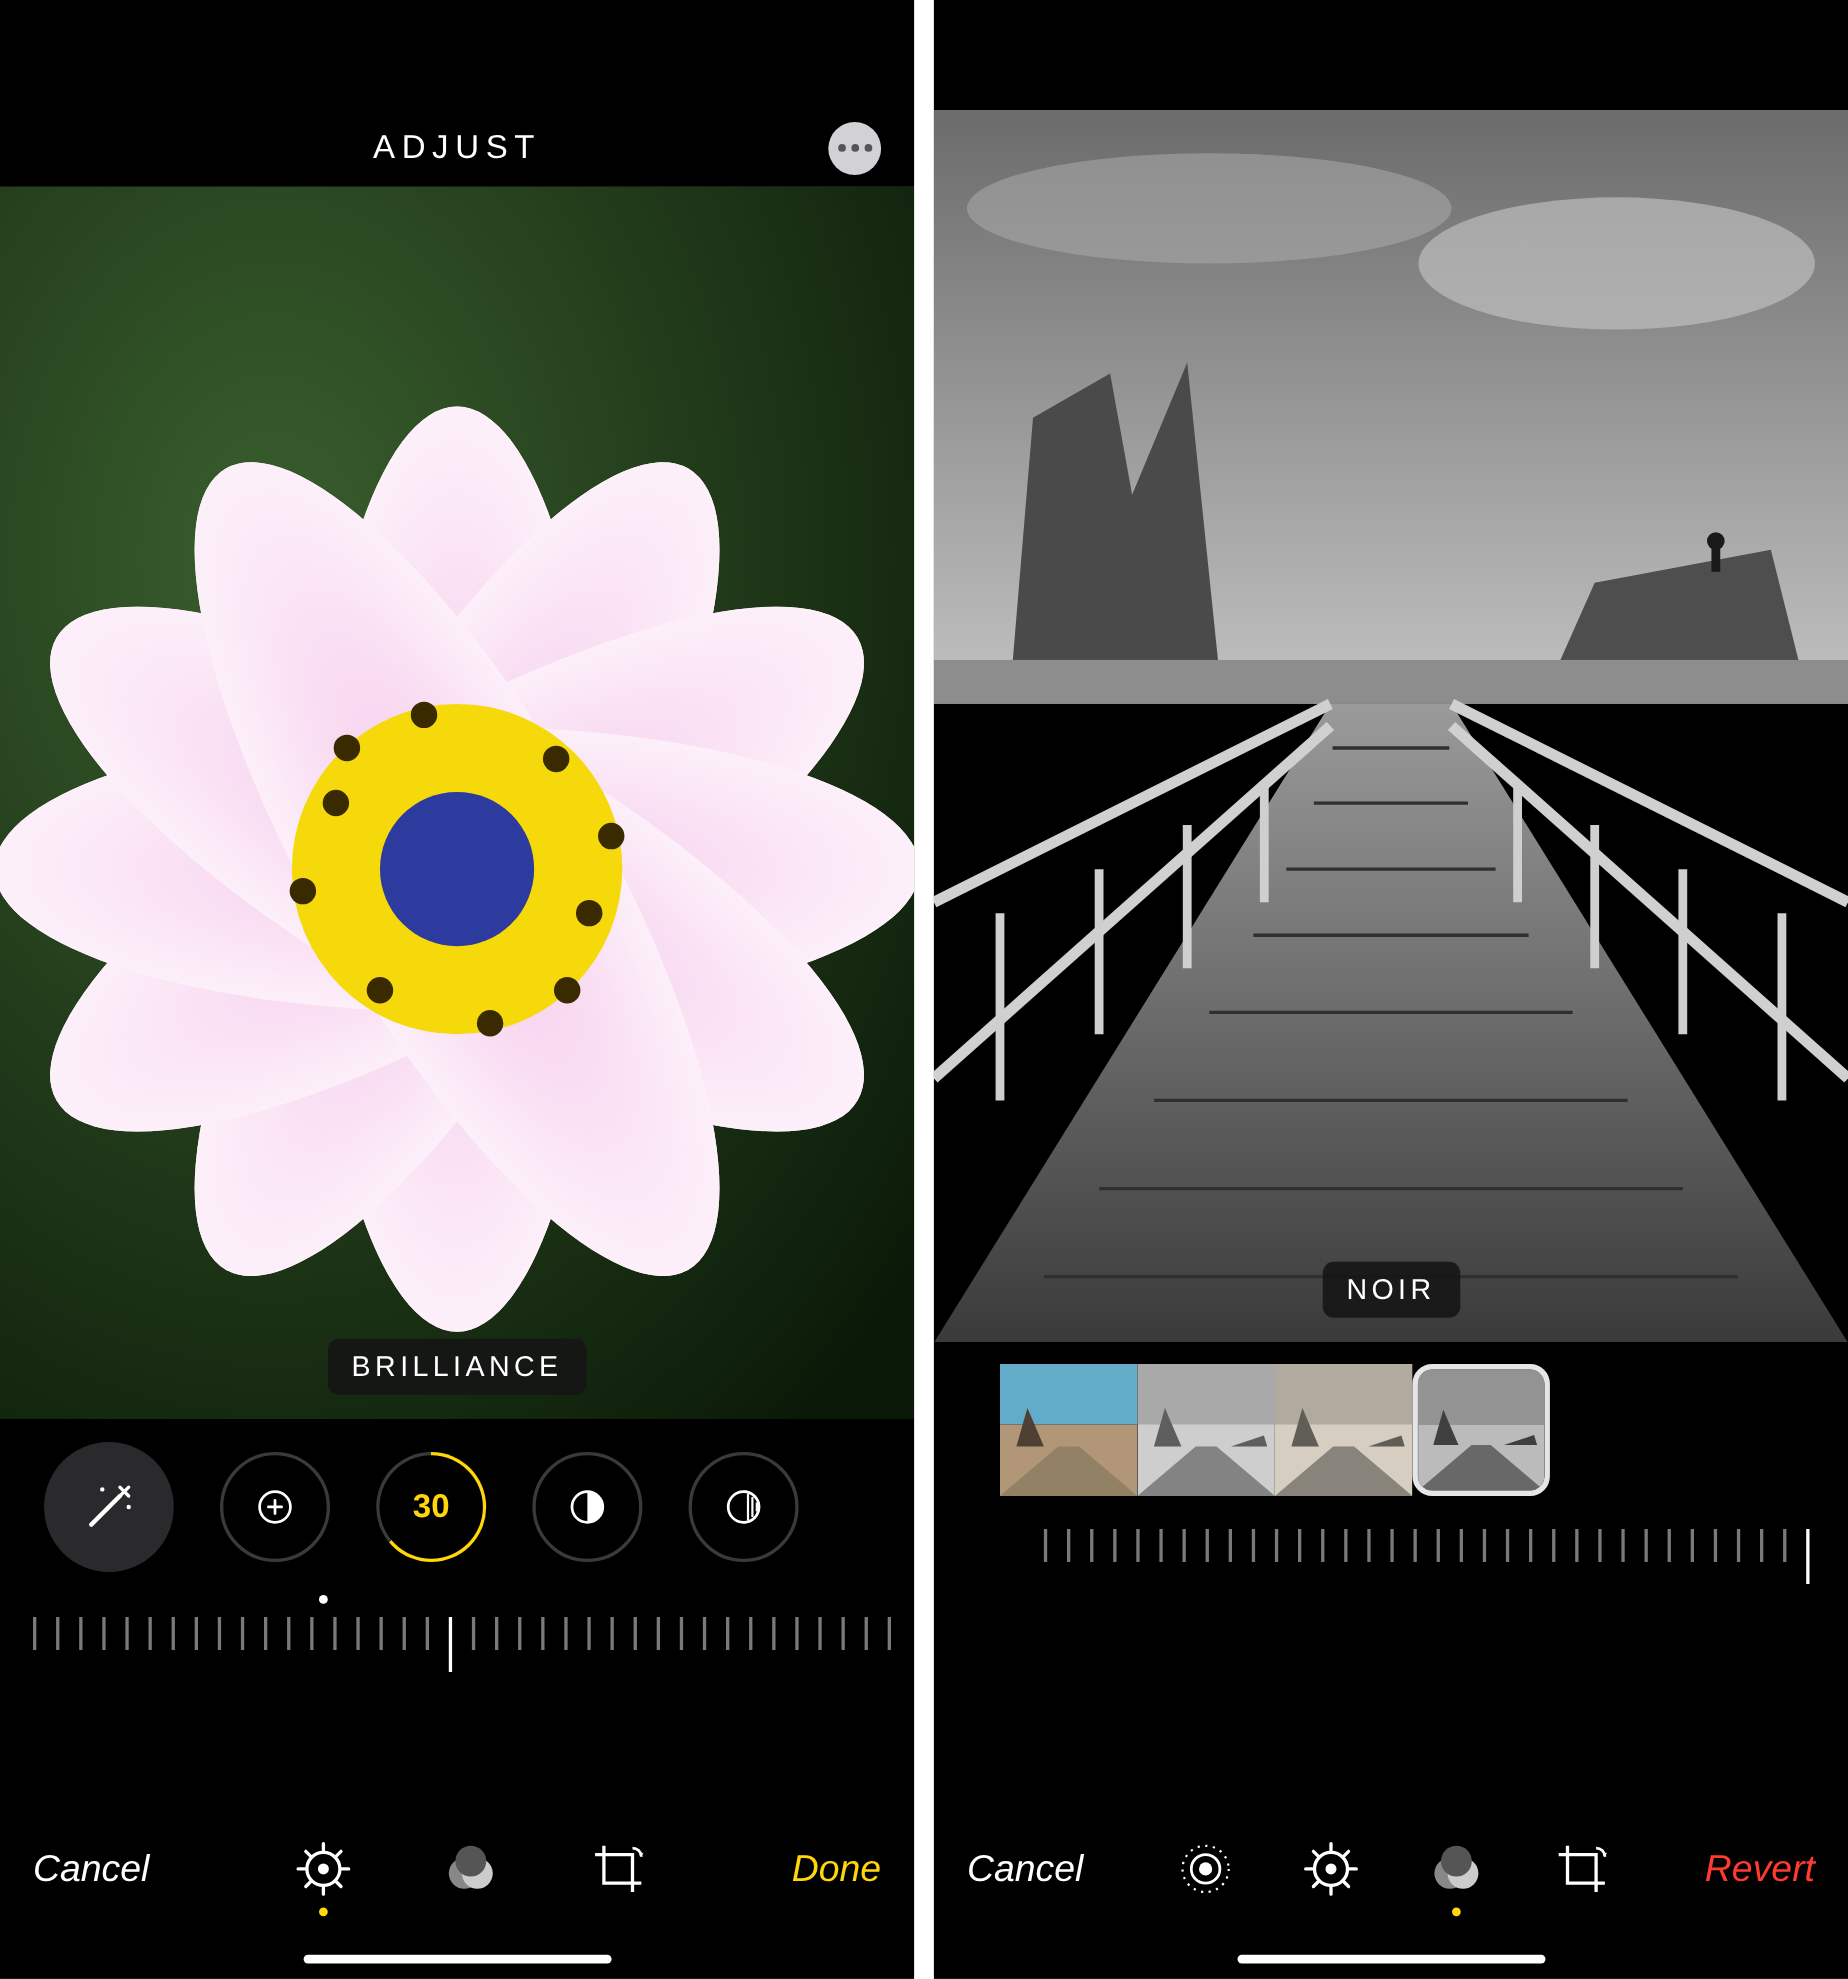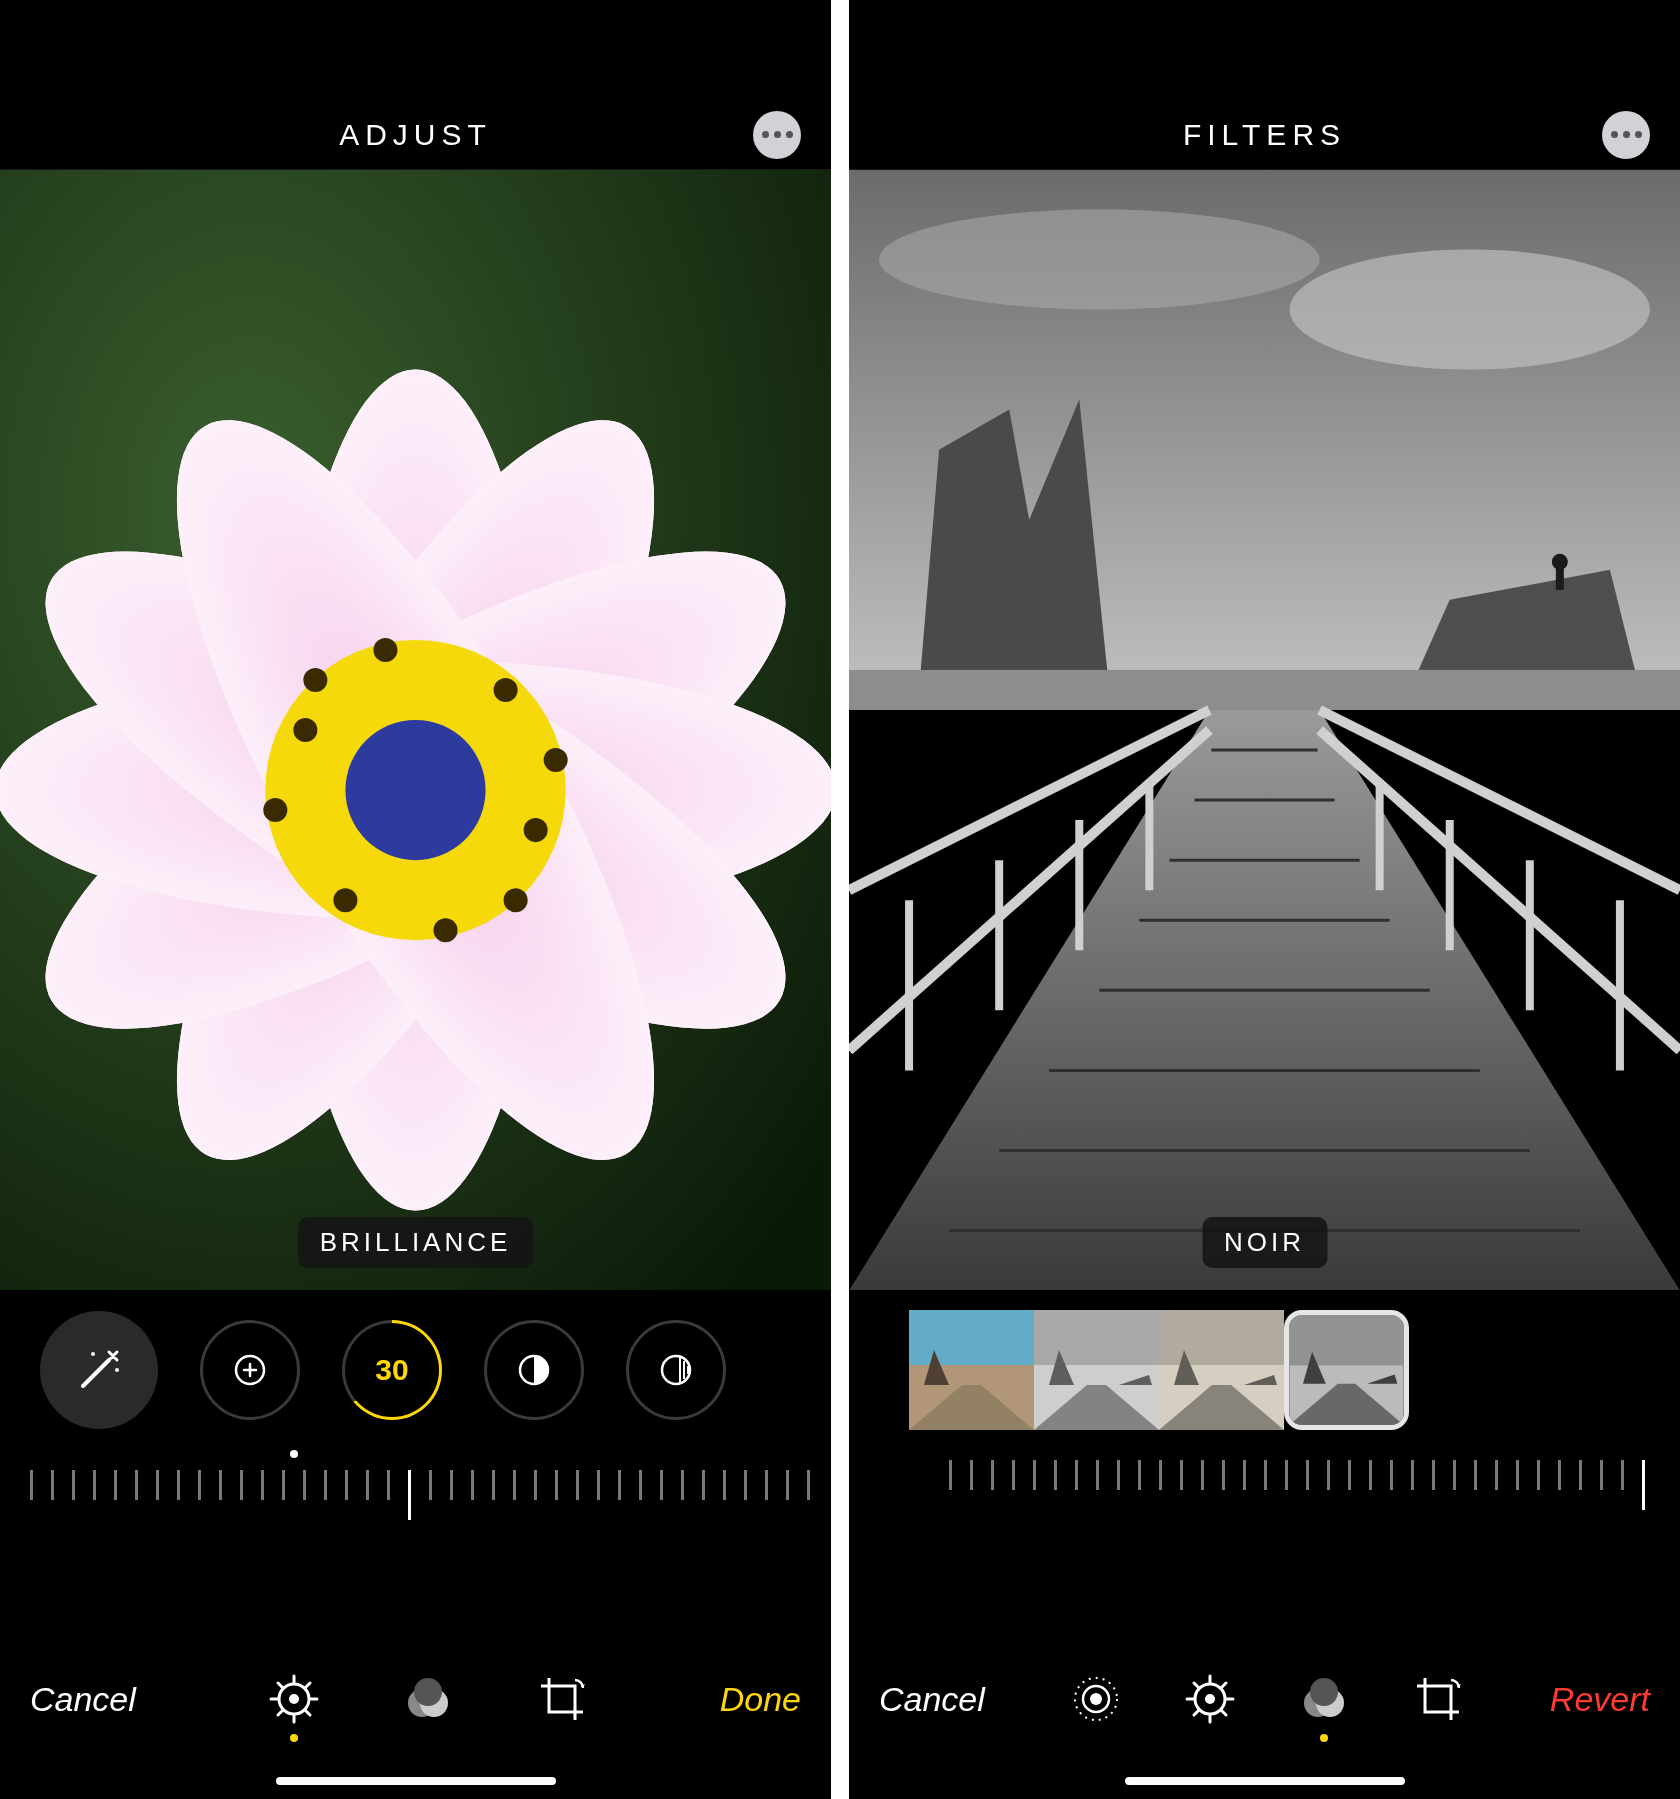--- a/index.html
+++ b/index.html
@@ -356,28 +356,20 @@
     </div>
     <div class="txtbtn done">Done</div>
   </div>
 
   <div class="home-indicator"></div>
 </div>
 
 <div class="phone">
   <div class="statusbar"></div>
 
-  <div class="header">
-    <div class="header-title">FILTERS</div>
-    <div class="more-btn">
-      <span></span>
-      <span></span>
-      <span></span>
-    </div>
-  </div>
 
   <div class="photo">
     <svg viewBox="0 0 830 1120" preserveAspectRatio="xMidYMid slice">
       <defs>
         <linearGradient id="skybw" x1="0" y1="0" x2="0" y2="1">
           <stop offset="0%" stop-color="#6b6b6b"></stop>
           <stop offset="100%" stop-color="#bfbfbf"></stop>
         </linearGradient>
         <linearGradient id="wood" x1="0" y1="0" x2="0" y2="1">
           <stop offset="0%" stop-color="#9a9a9a"></stop>

